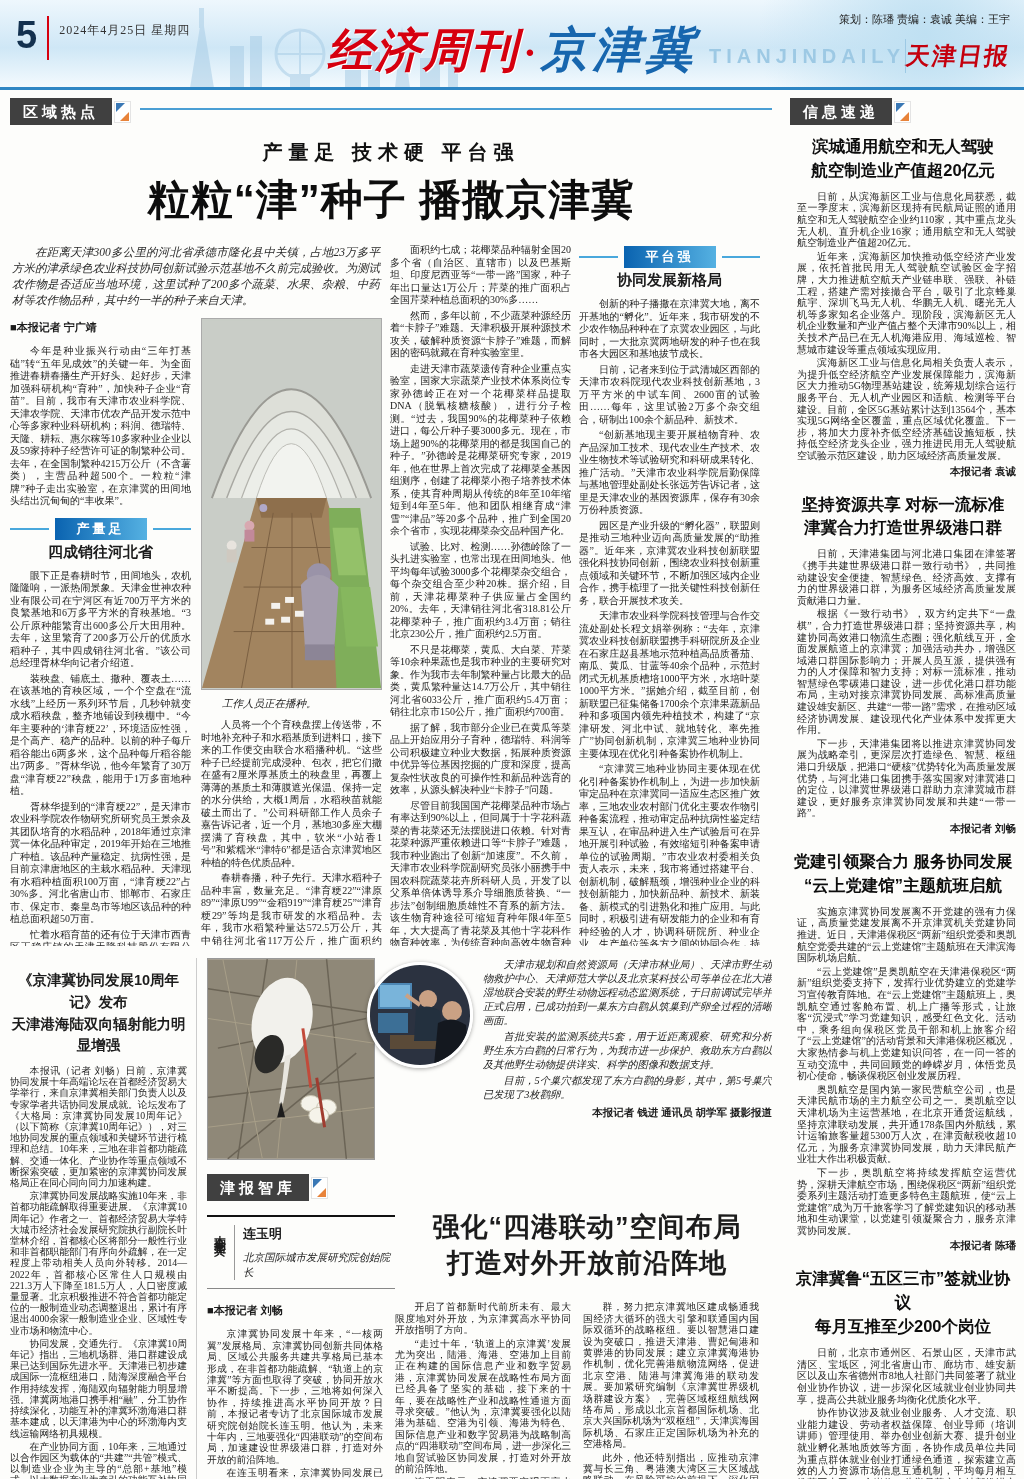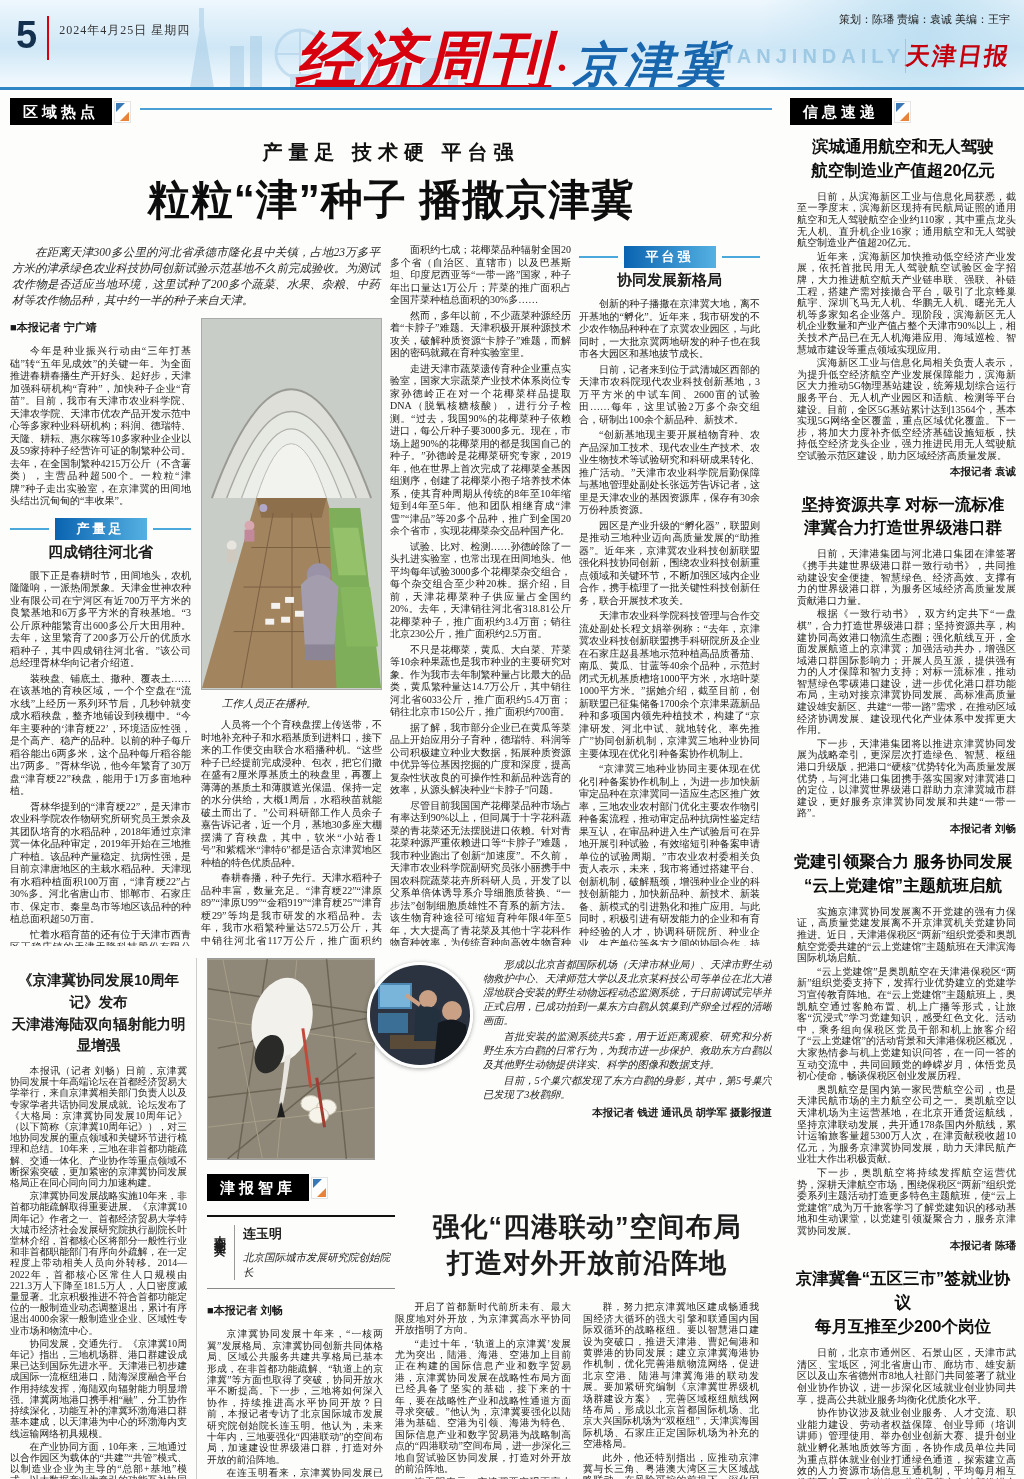--- a/index.html
+++ b/index.html
@@ -14,38 +14,38 @@
     border-bottom:3px solid #2e86c4; }
   .skyline { position:absolute; left:150px; top:8px; opacity:.55; }
   .techglow { position:absolute; right:0; top:0; width:330px; height:90px;
     background:radial-gradient(circle at 70% 40%, #bfe0f2 0%, rgba(191,224,242,0) 70%); }
   .mh-left { position:absolute; left:16px; top:16px; display:flex; align-items:flex-start; gap:10px; }
   .page-num { font-family:"Liberation Sans",sans-serif; font-weight:bold; font-size:38px; line-height:1; color:#13314f; }
   .red-sep { width:2px; height:44px; background:#d6000f; }
   .mh-date { font-size:12px; color:#333; padding-top:6px; letter-spacing:1px; }
   .mh-center { position:absolute; left:0; right:0; top:18px; text-align:center; white-space:nowrap; }
   .weekly-red { font-family:"Liberation Sans",sans-serif; font-weight:bold; font-style:italic;
-    font-size:62px; color:#d6000f; text-shadow:1px 1px 0 #fff; letter-spacing:2px;text-decoration:underline; }
+    font-size:46px; color:#d6000f; text-shadow:1px 1px 0 #fff; letter-spacing:2px; }
   .weekly-dot { font-size:40px; color:#d6000f; font-weight:bold; }
   .weekly-blue { font-family:"Liberation Serif",serif; font-weight:bold; font-style:italic;
     font-size:48px; color:#1766ae; letter-spacing:4px; }
   .mh-right { position:absolute; right:14px; top:12px; text-align:right; }
   .staff { font-size:11px; color:#222; font-family:"Liberation Sans",sans-serif; }
   .mh-row2 { display:flex; align-items:center; gap:0; margin-top:12px; }
   .masthead-en { font-family:"Liberation Sans",sans-serif; font-weight:bold; font-size:20px;
     color:#9dc9e4; letter-spacing:5px; }
   .logo-sep { width:1px; height:34px; background:#9dc9e4; }
   .masthead-logo { font-weight:bold; font-size:24px; color:#c4000d; transform:skewX(-8deg); letter-spacing:2px; }
 
   
   .content { position:relative; padding:8px 0 0 0; }
   .v-rail-divider { position:absolute; left:779px; top:10px; bottom:6px; width:1px; background:#b9d4e6; }
 
   .sec-label { display:inline-flex; align-items:center; }
-  .sec-label .box { background:#000000; color:#fff; font-family:"Liberation Sans",sans-serif;
+  .sec-label .box { background:#404040; color:#fff; font-family:"Liberation Sans",sans-serif;
     font-weight:bold; font-size:15px; line-height:1; padding:6px 13px; letter-spacing:4px; }
   .corner { width:15px; height:20px; position:relative; margin-left:3px; background:#fff;
     box-shadow:0 0 0 1px #e4e4e4; }
   .corner .t1 { position:absolute; top:1px; left:1px; width:0; height:0;
     border-top:9px solid #3a78b5; border-right:9px solid transparent; }
   .corner .t2 { position:absolute; bottom:1px; right:1px; width:0; height:0;
     border-bottom:9px solid #e8833a; border-left:9px solid transparent; }
 
   .left-zone { position:absolute; left:10px; top:8px; width:762px; }
   .zone-head { display:flex; align-items:center; gap:10px; }
@@ -316,21 +316,21 @@
               <rect x="10" y="20" width="30" height="22" fill="#79b4da"></rect>
               <rect x="8" y="48" width="30" height="20" fill="#3c6f96"></rect>
               <rect x="20" y="70" width="48" height="14" fill="#5a4a38"></rect>
               <circle cx="58" cy="34" r="9" fill="#caa184"></circle>
               <path d="M46,44 Q58,38 70,46 L72,76 L44,76 Z" fill="#23303e"></path>
               <circle cx="82" cy="46" r="10" fill="#caa184"></circle>
               <path d="M68,58 Q82,50 96,60 L100,100 L64,100 Z" fill="#14181f"></path>
               <line x1="50" y1="40" x2="36" y2="30" stroke="#caa184" stroke-width="4"></line>
             </svg>
             <div class="stork-caption">
-              <p>形成以北京首都国际机场（天津市林业局）、天津市野生动物救护中心、天津师范大学以及北京某科技公司等单位在北大港湿地联合安装的野生动物远程动态监测系统，于日前调试完毕并正式启用，已成功拍到一巢东方白鹳从筑巢到产卵全过程的清晰画面。</p>
+              <p>天津市规划和自然资源局（天津市林业局）、天津市野生动物救护中心、天津师范大学以及北京某科技公司等单位在北大港湿地联合安装的野生动物远程动态监测系统，于日前调试完毕并正式启用，已成功拍到一巢东方白鹳从筑巢到产卵全过程的清晰画面。</p>
               <p>首批安装的监测系统共5套，用于近距离观察、研究和分析野生东方白鹳的日常行为，为我市进一步保护、救助东方白鹳以及其他野生动物提供详实、科学的图像和数据支持。</p>
               <p>目前，5个巢穴都发现了东方白鹳的身影，其中，第5号巢穴已发现了3枚鹳卵。</p>
               <div class="stork-byline">本报记者 钱进 通讯员 胡学军 摄影报道</div>
             </div>
           </div>
 
           <div class="thinktank">
             <span class="sec-label">
               <span class="box">津报智库</span>
               <span class="corner">

